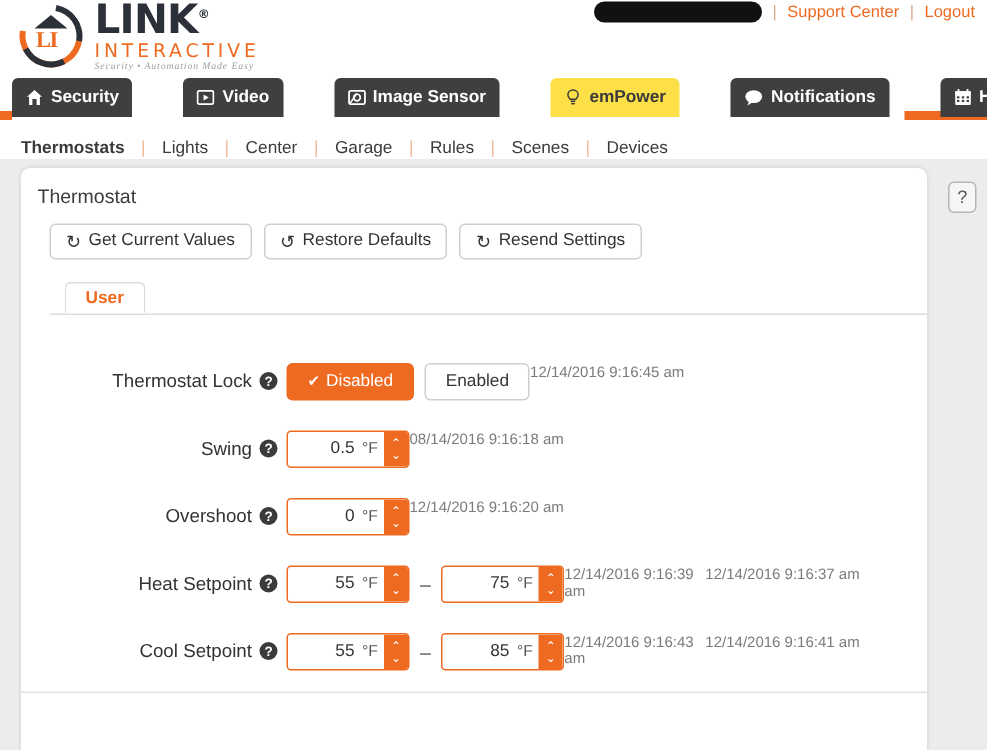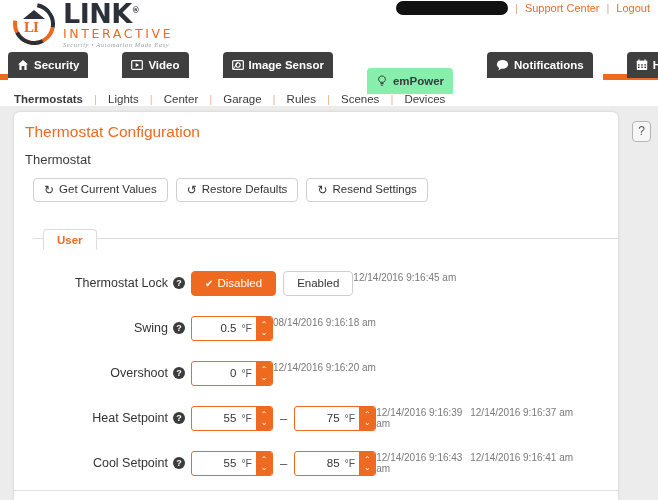--- a/index.html
+++ b/index.html
@@ -80,21 +80,21 @@
   }
   .tab {
     height: 26px; display: flex; align-items: center; gap: 5px;
     padding: 0 9px; margin-right: 2px;
     background: #3f3f3f; color: #ffffff;
     font-size: 11.5px; font-weight: bold;
     border-radius: 4px 4px 0 0;
     position: relative; z-index: 2;
     white-space: nowrap;
   }
-  .tab.active { background: #86efac; color: #3b3b3b; margin-top: 16px; }
+  .tab.active { background: #fde047; color: #3b3b3b; }
   .tab svg { display: block; }
 
   
   .subnav {
     height: 26px; background: #ffffff;
     display: flex; align-items: flex-end;
     padding-left: 14px; gap: 0;
     font-size: 11.5px; color: #3b3b3b;
     border-bottom: 1px solid transparent;
   }
@@ -137,21 +137,21 @@
     background: #ffffff; border: 1px solid #cfcfcf; border-radius: 4px;
     font-size: 11.5px; color: #333; padding: 5px 10px;
     display: flex; align-items: center; gap: 5px; line-height: 1;
     font-family: "Liberation Sans", sans-serif;
   }
   .gbtn .ic { font-size: 12px; color: #333; }
 
   
   .utabs { margin: 15px 0 0 19px; border-bottom: 1px solid #dcdcdc; height: 22px; position: relative; }
   .utab {
-    position: absolute; left: 10px; top: 12px;
+    position: absolute; left: 10px; top: 0;
     border: 1px solid #dcdcdc; border-bottom: 1px solid #ffffff;
     border-radius: 4px 4px 0 0;
     background: #ffffff; color: #ee6a21;
     font-size: 11.5px; font-weight: bold;
     padding: 4px 13px 3px 13px;
   }
 
   
   .form { padding-top: 12px; }
   .row { display: flex; align-items: flex-start; margin-bottom: 10px; margin-top: 20px; }
@@ -343,21 +343,20 @@
     <span class="pipe">|</span>
     <span class="item">Devices</span>
   </div>
 
   <div class="backdrop">
     <div class="helpbtn">?</div>
   </div>
 
   <div class="panel">
 
-    <div class="panel-title">Thermostat Configuration</div>
     <div class="panel-sub">Thermostat</div>
 
     <div class="btnrow">
       <div class="gbtn">
         <span class="ic">↻</span>
         <span>Get Current Values</span>
       </div>
       <div class="gbtn">
         <span class="ic">↺</span>
         <span>Restore Defaults</span>

